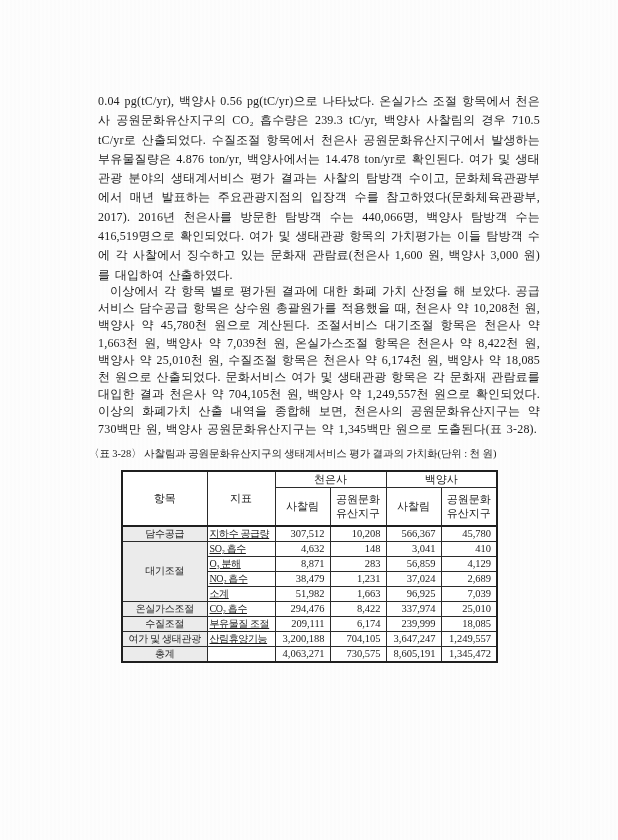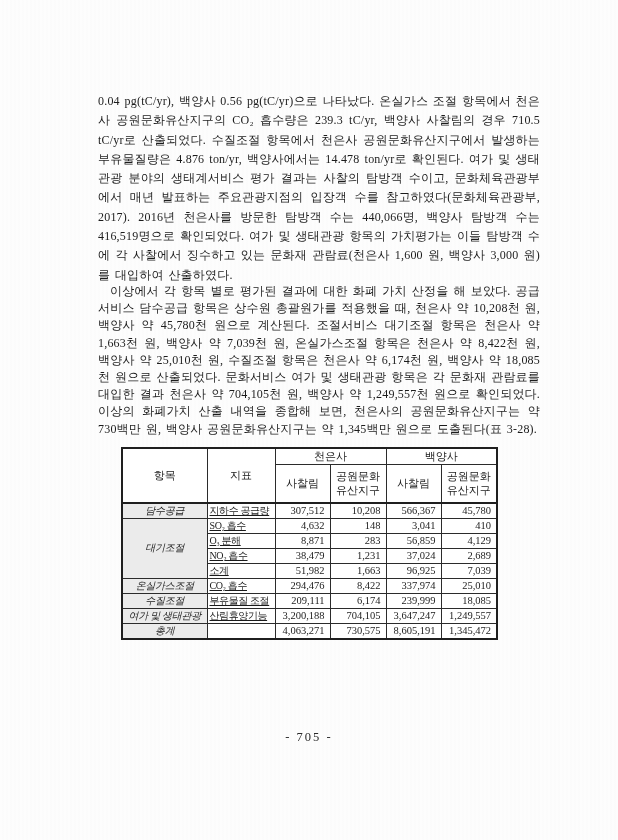--- a/index.html
+++ b/index.html
@@ -60,21 +60,20 @@
     height: 37px; font-size: 11px; text-align: center;
     line-height: 1.3; word-break: break-all; padding: 0 4px;
   }
   .data-table tbody tr { height: 15px; }
   .data-table td.cat {
     background: #ebebeb;
     text-align: center;
     font-size: 10px;
     letter-spacing: -0.3px;
     white-space: nowrap;
-    font-style: italic;
   }
   .data-table td.ind {
     text-align: left;
     font-size: 10px;
     letter-spacing: -0.4px;
     white-space: nowrap;
     text-decoration: underline;
   }
   .data-table td.num {
     text-align: right;
@@ -100,20 +99,21 @@
 </style>
 </head>
 <body>
 
 <div class="page">
   <div class="content">
 
     <p class="body-text">0.04 pg(tC/yr), 백양사 0.56 pg(tC/yr)으로 나타났다. 온실가스 조절 항목에서 천은사 공원문화유산지구의 CO₂ 흡수량은 239.3 tC/yr, 백양사 사찰림의 경우 710.5 tC/yr로 산출되었다. 수질조절 항목에서 천은사 공원문화유산지구에서 발생하는 부유물질량은 4.876 ton/yr, 백양사에서는 14.478 ton/yr로 확인된다. 여가 및 생태관광 분야의 생태계서비스 평가 결과는 사찰의 탐방객 수이고, 문화체육관광부에서 매년 발표하는 주요관광지점의 입장객 수를 참고하였다(문화체육관광부, 2017). 2016년 천은사를 방문한 탐방객 수는 440,066명, 백양사 탐방객 수는 416,519명으로 확인되었다. 여가 및 생태관광 항목의 가치평가는 이들 탐방객 수에 각 사찰에서 징수하고 있는 문화재 관람료(천은사 1,600 원, 백양사 3,000 원)를 대입하여 산출하였다.</p>
     <p class="body-text second">이상에서 각 항목 별로 평가된 결과에 대한 화폐 가치 산정을 해 보았다. 공급서비스 담수공급 항목은 상수원 총괄원가를 적용했을 때, 천은사 약 10,208천 원, 백양사 약 45,780천 원으로 계산된다. 조절서비스 대기조절 항목은 천은사 약 1,663천 원, 백양사 약 7,039천 원, 온실가스조절 항목은 천은사 약 8,422천 원, 백양사 약 25,010천 원, 수질조절 항목은 천은사 약 6,174천 원, 백양사 약 18,085천 원으로 산출되었다. 문화서비스 여가 및 생태관광 항목은 각 문화재 관람료를 대입한 결과 천은사 약 704,105천 원, 백양사 약 1,249,557천 원으로 확인되었다. 이상의 화폐가치 산출 내역을 종합해 보면, 천은사의 공원문화유산지구는 약 730백만 원, 백양사 공원문화유산지구는 약 1,345백만 원으로 도출된다(표 3-28).</p>
 
+    <p class="table-caption">〈표 3-28〉 사찰림과 공원문화유산지구의 생태계서비스 평가 결과의 가치화(단위 : 천 원)</p>
 
     <table class="data-table">
       <colgroup>
         <col class="col-item">
           <col class="col-ind">
         <col class="col-n1">
           <col class="col-n2">
           <col class="col-n3">
           <col class="col-n4">
       </colgroup>
@@ -198,14 +198,13 @@
           <td class="ind"></td>
           <td class="num">4,063,271</td>
           <td class="num">730,575</td>
           <td class="num">8,605,191</td>
           <td class="num">1,345,472</td>
         </tr>
       </tbody>
     </table>
   </div>
 
-  <div class="page-number">- 705 -</div>
 </div>
 
 </body></html>

